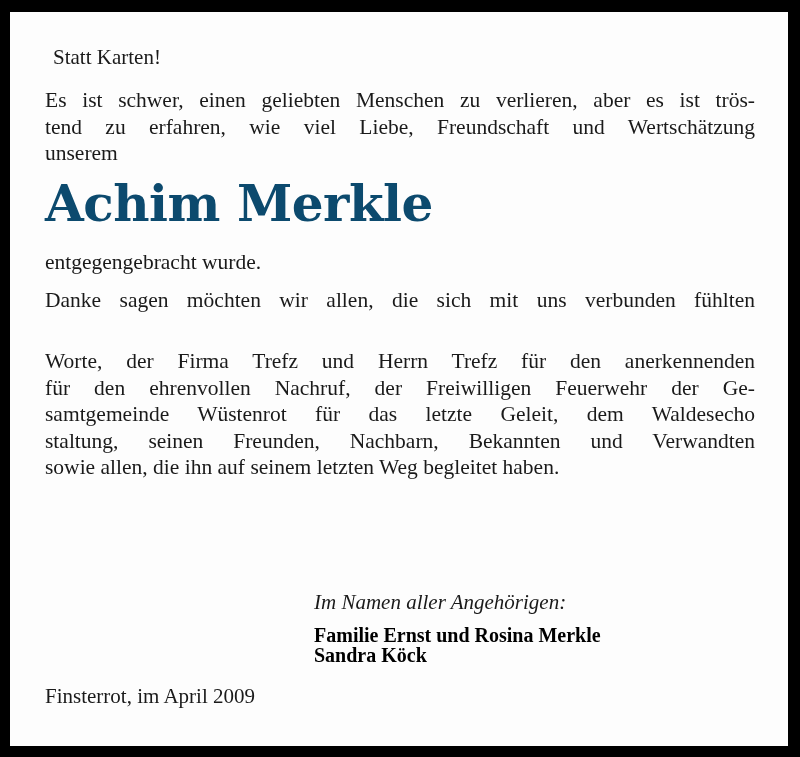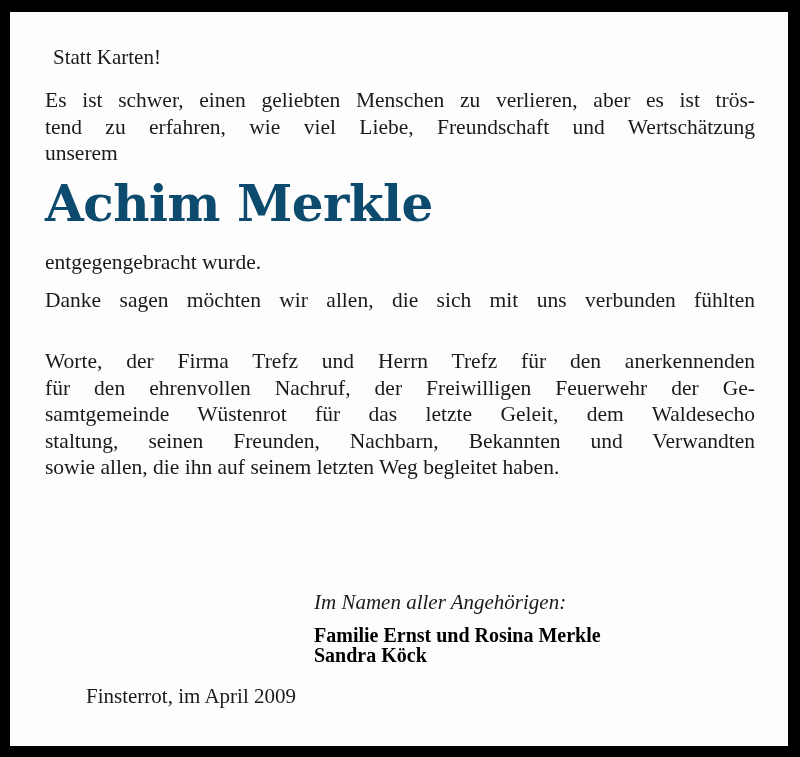--- a/index.html
+++ b/index.html
@@ -22,21 +22,21 @@
   .line { display: block; text-align: justify; text-align-last: justify; white-space: nowrap; }
   .line.last { text-align-last: left; }
   .name {
     position: absolute; left: 0; top: 162px;
     font-family: "DejaVu Serif", serif; font-weight: bold;
     font-size: 50px; letter-spacing: -0.5px; color: #0c4a6e;
   }
   .sig { position: absolute; left: 269px; font-family: "Liberation Serif", serif; }
   .sig-intro { top: 578px; font-size: 21px; font-style: italic; }
   .sig-name { font-weight: bold; font-size: 20px; color: #000; }
-  .place { position: absolute; left: 0; top: 672px; font-family: "Liberation Serif", serif; font-size: 21px; margin-left: 41px; }
+  .place { position: absolute; left: 0; top: 672px; font-family: "Liberation Serif", serif; font-size: 21px; }
 </style>
 </head>
 <body>
 
 <div class="frame">
   <div class="content">
 
     <div class="top-row">
       <span class="statt">Statt Karten!</span>
     </div>

